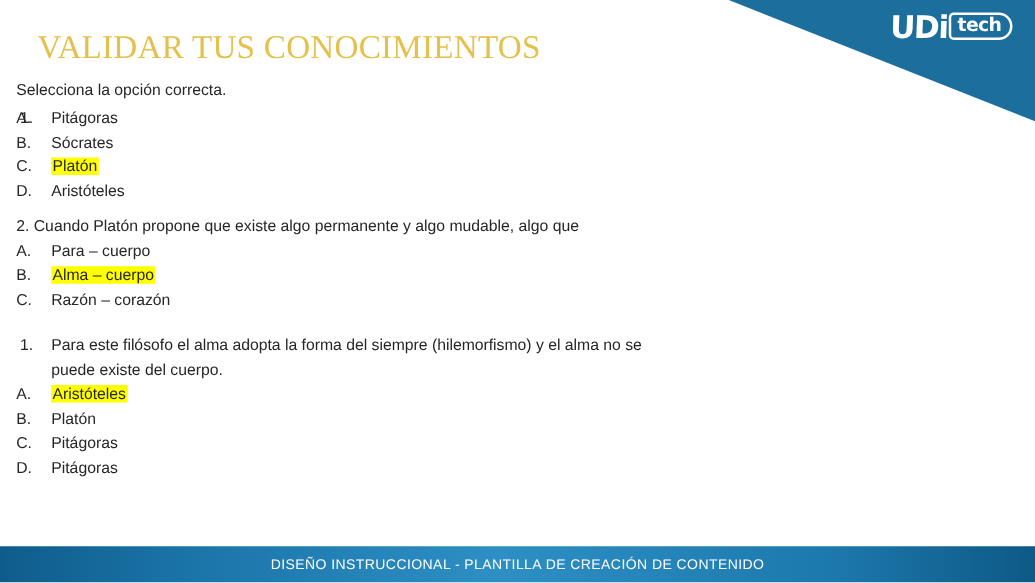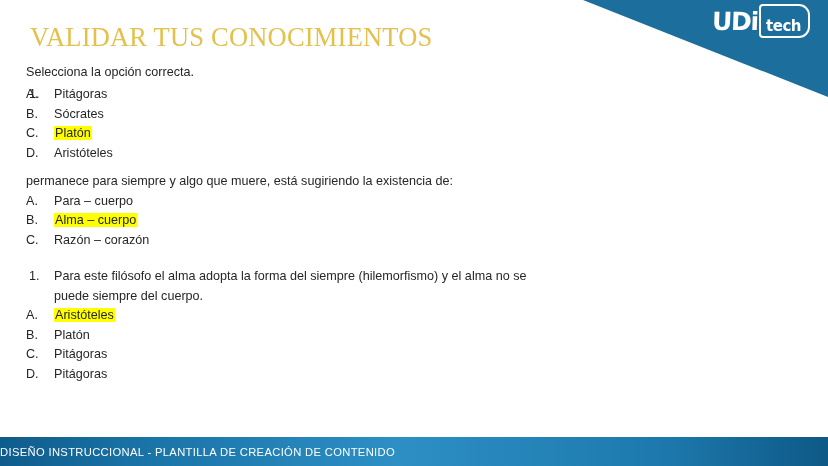--- a/index.html
+++ b/index.html
@@ -57,42 +57,42 @@
   }
   .logo-tech {
     margin-left: 1px;
     border: 2.5px solid #ffffff;
     border-radius: 4px 11px 11px 4px;
     color: #ffffff;
     font-family: "DejaVu Sans", sans-serif;
     font-weight: 700;
     font-size: 15px;
     letter-spacing: -0.5px;
-    padding: 13px 7px 2px 5px;
+    padding: 1px 7px 2px 5px;
     line-height: 1;
     display: inline-block;
   }
 
   
   .slide-title {
     position: absolute;
     left: 30px;
     top: 22px;
     font-size: 26.5px;
     letter-spacing: 0.2px;
     color: #E3C14C;
     font-weight: 400;
     white-space: nowrap;
     font-family: Liberation Serif, serif;
   }
 
   
   .body {
     position: absolute;
-    left: 26px;
+    left: 13px;
     top: 63px;
     width: 600px;
     color: #262626;
     font-size: 12.6px;
     line-height: 1.0;
   }
 
   .lead {
     margin-bottom: 3px;
     line-height: 19px;
@@ -144,20 +144,21 @@
     width: 828px;
     height: 29px;
     background: linear-gradient(to right,
         #0f5c8c 0%,
         #1a74a8 18%,
         #2d8fc4 48%,
         #1d79ad 80%,
         #0e5986 100%);
     display: flex;
     align-items: center;
+    justify-content: center;
   }
   .footer-text {
     color: #ffffff;
     font-size: 11.2px;
     letter-spacing: 0.35px;
     white-space: nowrap;
     font-family: "Liberation Sans", sans-serif;
   }
 </style>
 </head>
@@ -201,21 +202,21 @@
       </div>
       <div class="opt">
         <span class="marker">D.</span>
         <span>Aristóteles</span>
       </div>
     </div>
 
     <div class="gap-sm"></div>
 
     <div>
-      <div class="q-plain">permanece para siempre y algo que muere, está sugiriendo la existencia de:</div>
+      <div class="q-plain">2. Cuando Platón propone que existe algo permanente y algo mudable, algo que</div>
 
       <div class="opt">
         <span class="marker">A.</span>
         <span>Para – cuerpo</span>
       </div>
       <div class="opt">
         <span class="marker">B.</span>
         <span class="hl">Alma – cuerpo</span>
       </div>
       <div class="opt">
@@ -225,21 +226,21 @@
     </div>
 
     <div class="gap-md"></div>
 
     <div>
       <div class="q-num">
         <span class="marker">1.</span>
         <span>Para este filósofo el alma adopta la forma del siempre (hilemorfismo) y el alma no se</span>
       </div>
       <div class="q-num">
-        <span>puede siempre del cuerpo.</span>
+        <span>puede existe del cuerpo.</span>
       </div>
 
       <div class="opt">
         <span class="marker">A.</span>
         <span class="hl">Aristóteles</span>
       </div>
       <div class="opt">
         <span class="marker">B.</span>
         <span>Platón</span>
       </div>

